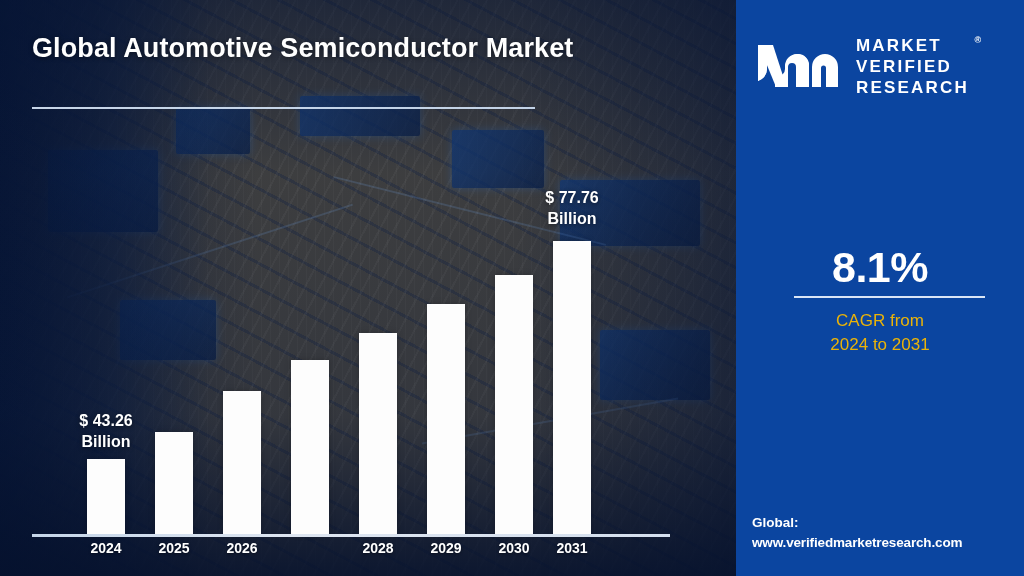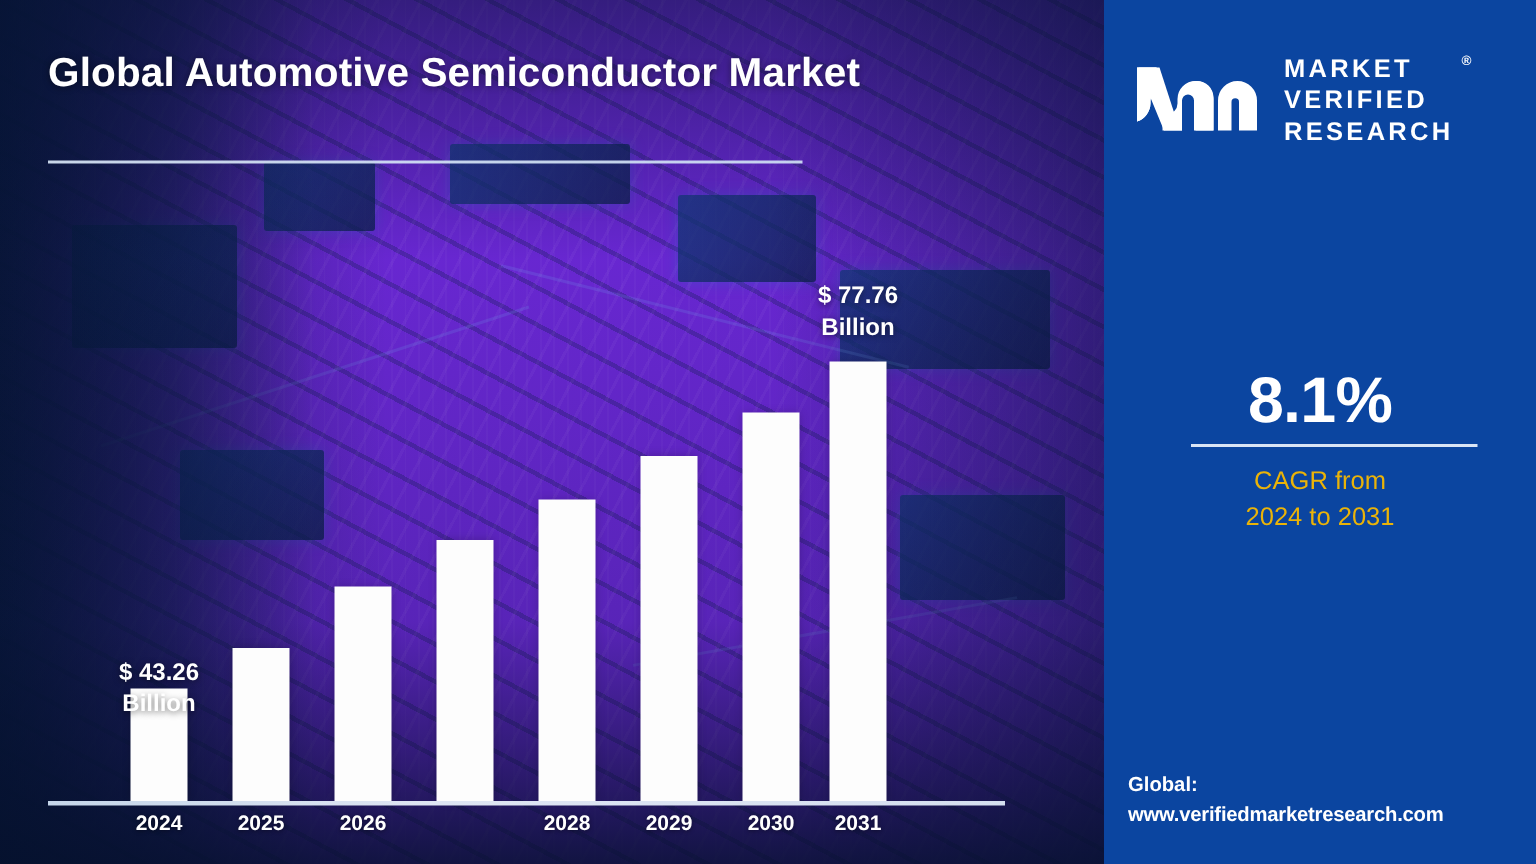--- a/index.html
+++ b/index.html
@@ -14,21 +14,21 @@
     width: 1024px; height: 576px;
     overflow: hidden;
   }
 
   
   #chart-panel {
     position: absolute;
     left: 0; top: 0;
     width: 736px; height: 576px;
     overflow: hidden;
-    background: #6d28d9;
+    background: #404040;
   }
   
   .bg-photo {
     position: absolute; inset: 0;
     background:
       radial-gradient(ellipse 300px 200px at 62% 40%, rgba(56,132,222,0.55), rgba(56,132,222,0) 70%),
       radial-gradient(ellipse 260px 180px at 30% 58%, rgba(40,104,190,0.45), rgba(40,104,190,0) 72%),
       radial-gradient(ellipse 340px 240px at 88% 72%, rgba(30,96,185,0.40), rgba(30,96,185,0) 70%),
       linear-gradient(128deg, #0b1e46 0%, #123a7e 28%, #1a54a8 48%, #10386f 68%, #0a1f४8 100%),
       linear-gradient(180deg, #0c2252 0%, #12418c 45%, #0a2a60 100%);
@@ -88,21 +88,21 @@
   .value-callout {
     position: absolute;
     color: #ffffff;
     font-size: 16px;
     font-weight: 700;
     line-height: 21px;
     text-align: center;
     text-shadow: 0 1px 4px rgba(0,0,0,0.5);
     white-space: pre-line;
   }
-  #callout-first { left: 46px; top: 410px; width: 120px; margin-top: 28px; }
+  #callout-first { left: 46px; top: 410px; width: 120px; }
   #callout-last  { left: 512px; top: 187px; width: 120px; }
 
   
   #plot {
     position: absolute;
     left: 0; top: 0;
     width: 736px; height: 576px;
   }
   .bar {
     position: absolute;

